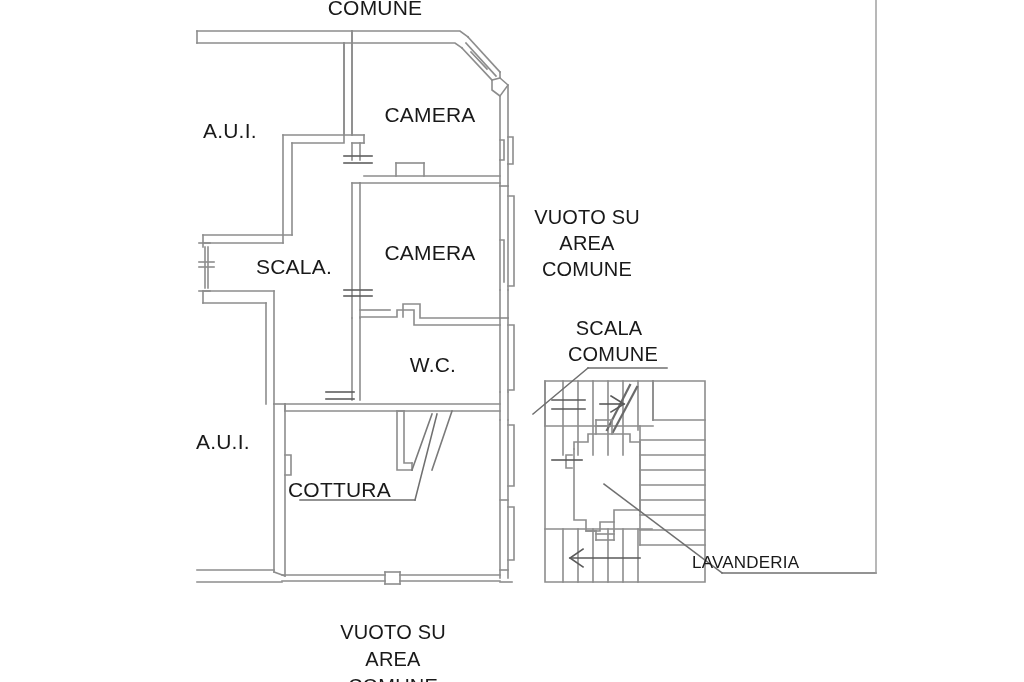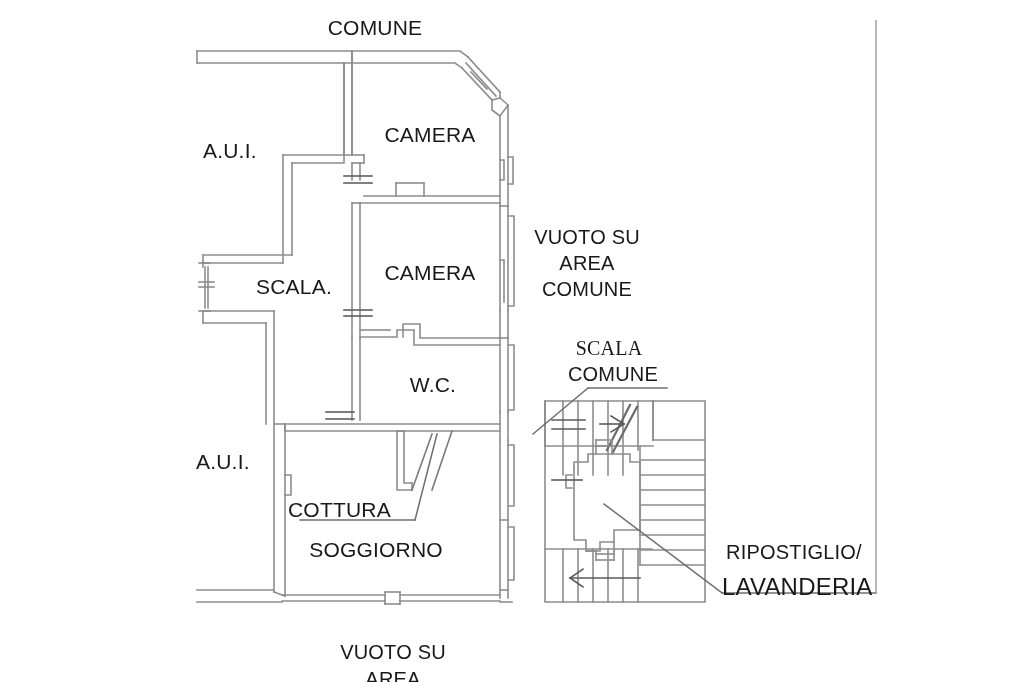--- a/index.html
+++ b/index.html
@@ -13,21 +13,20 @@
     height: 682px;
     position: relative;
     overflow: hidden;
     font-family: "Liberation Sans", sans-serif;
   }
   #plan-root {
     position: absolute;
     left: 0; top: 0;
     width: 1024px;
     height: 538px;
-    margin-top: 20px;
   }
   svg.plan-svg {
     position: absolute;
     left: 0; top: 0;
     width: 1024px;
     height: 682px;
     display: block;
   }
   .room-label {
     position: absolute;
@@ -318,29 +317,27 @@
   <div class="room-label lbl-center" style="left:294px; top:255px; font-size:21px;">SCALA.</div>
 
   <div class="room-label lbl-center" style="left:430px; top:241px; font-size:21px;">CAMERA</div>
 
   <div class="room-label lbl-center" style="left:433px; top:353px; font-size:21px;">W.C.</div>
 
   <div class="room-label lbl-left" style="left:196px; top:430px; font-size:21px;">A.U.I.</div>
 
   <div class="room-label lbl-left" style="left:288px; top:478px; font-size:21px;">COTTURA</div>
 
-  <div class="room-label lbl-center" style="left:376px; top:518px; font-size:21px;">SOGGIORNO</div>
 
   <div class="room-label lbl-center" style="left:587px; top:206px; font-size:20px;">VUOTO SU</div>
   <div class="room-label lbl-center" style="left:587px; top:232px; font-size:20px;">AREA</div>
   <div class="room-label lbl-center" style="left:587px; top:258px; font-size:20px;">COMUNE</div>
 
-  <div class="room-label lbl-center" style="left:609px; top:317px; font-size:20px;font-family:Liberation Serif, serif;">SCALA</div>
+  <div class="room-label lbl-center" style="left:609px; top:317px; font-size:20px;">SCALA</div>
   <div class="room-label lbl-center" style="left:613px; top:343px; font-size:20px;">COMUNE</div>
 
-  <div class="room-label lbl-left" style="left:726px; top:521px; font-size:20px;">RIPOSTIGLIO/</div>
-  <div class="room-label lbl-left" style="left:722px; top:553px; font-size:24px;">LAVANDERIA</div>
+  <div class="room-label lbl-left" style="left:692px; top:553px; font-size:17px;">LAVANDERIA</div>
 
   <div class="room-label lbl-center" style="left:393px; top:621px; font-size:20px;">VUOTO SU</div>
   <div class="room-label lbl-center" style="left:393px; top:648px; font-size:20px;">AREA</div>
   <div class="room-label lbl-center" style="left:393px; top:675px; font-size:20px;">COMUNE</div>
 
 </div>
 
 </body></html>

